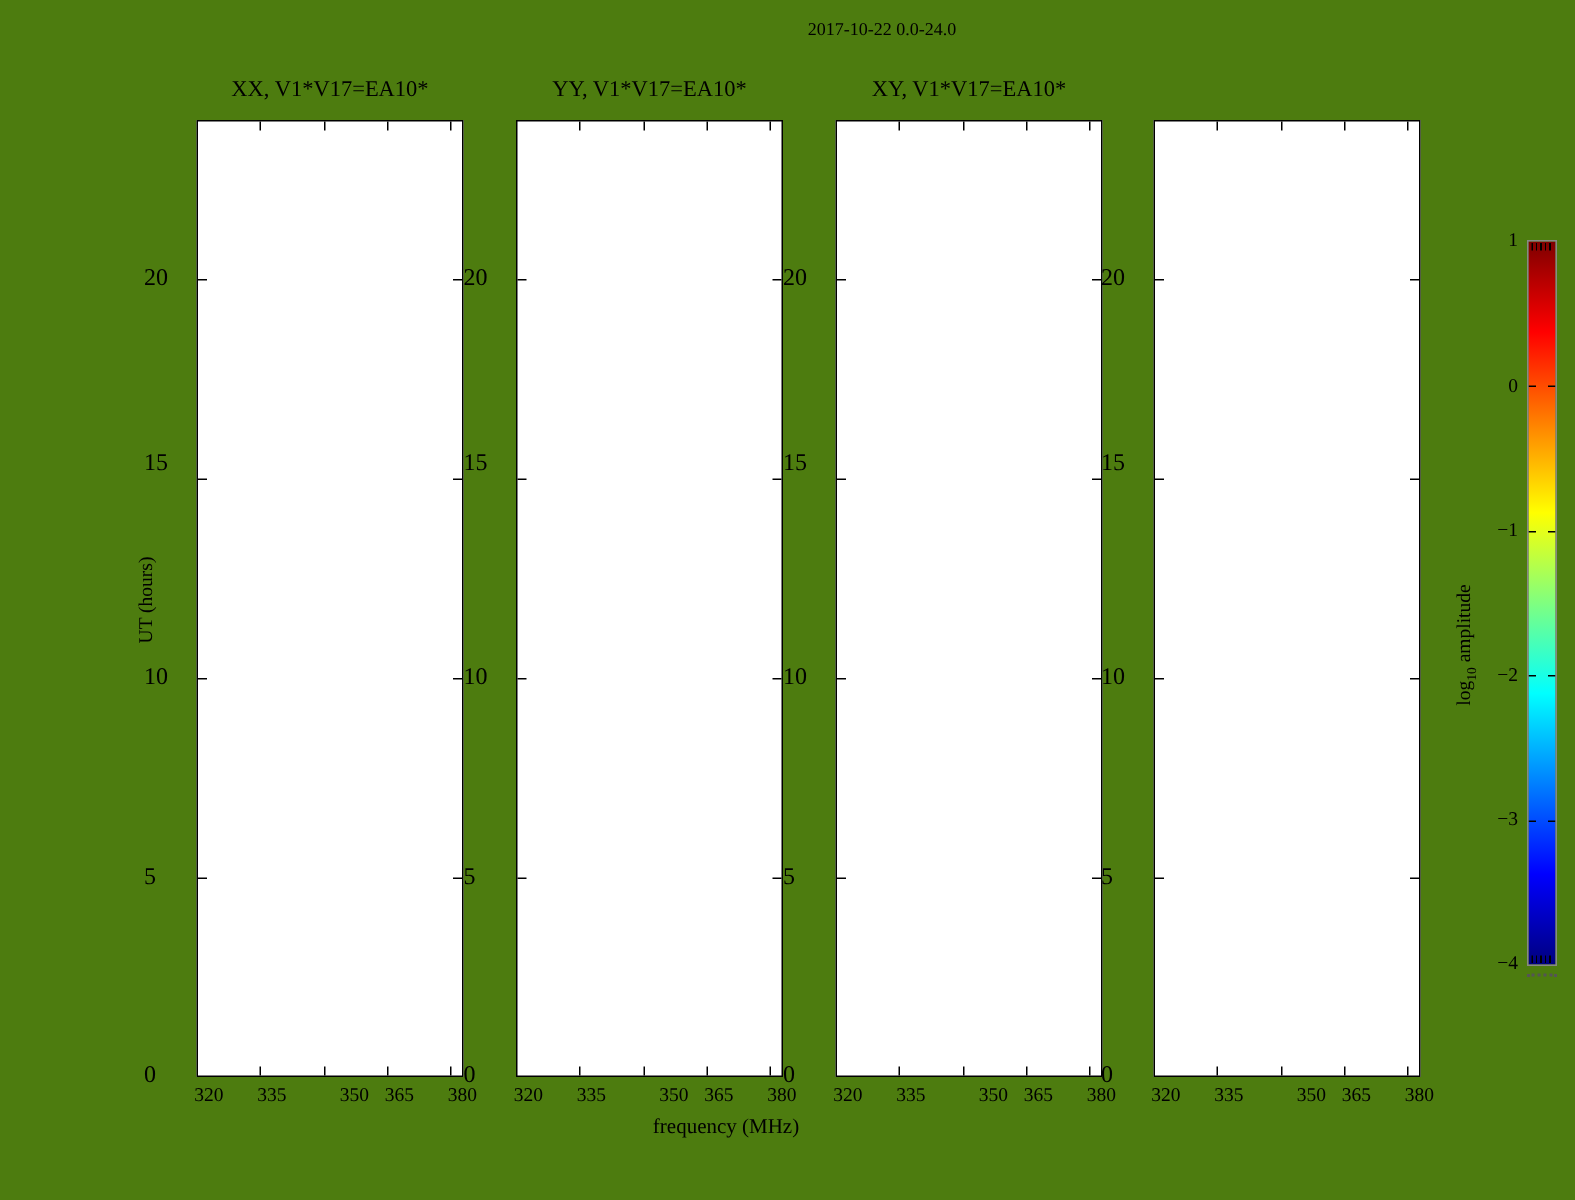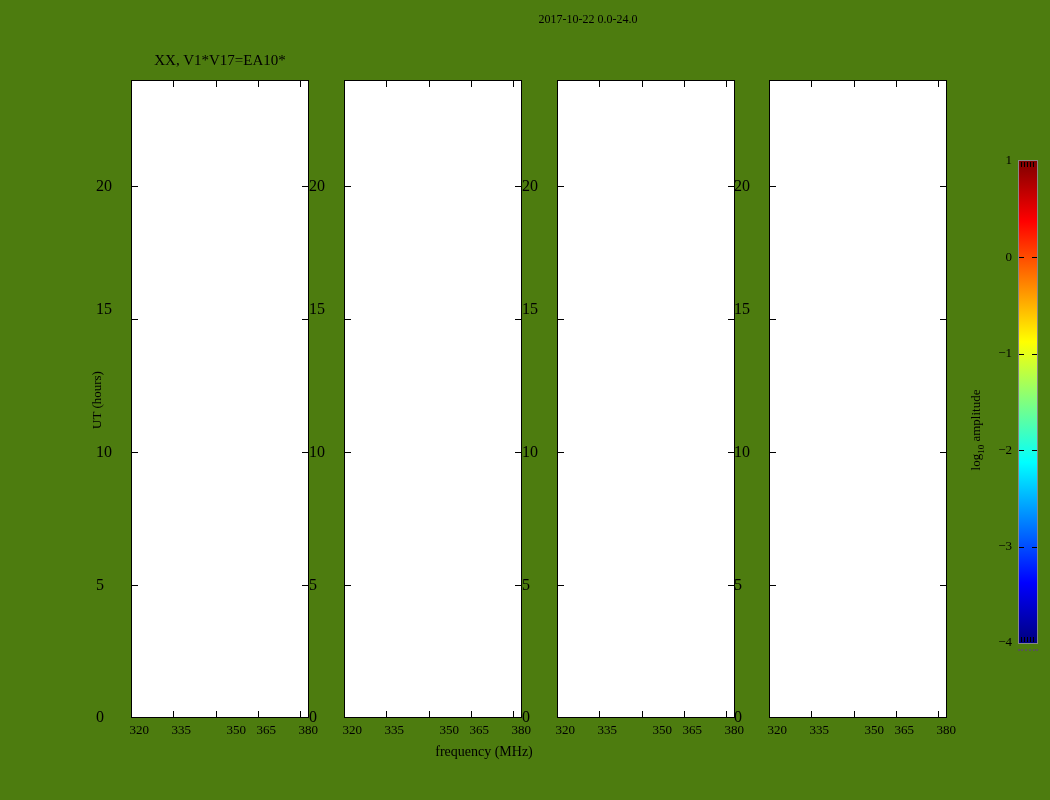--- a/index.html
+++ b/index.html
@@ -76,34 +76,36 @@
     <span class="ytl yl3">5</span>
     <span class="ytl yl4">0</span>
     <span class="xtl xl0">320</span>
     <span class="xtl xl1">335</span>
     <span class="xtl xl2">350</span>
     <span class="xtl xl3">365</span>
     <span class="xtl xl4">380</span>
   </div>
 
   <div class="pgroup" style="--px:344px">
+    <div class="ptitle">YY, V1*V17=EA10*</div>
     <div class="pbox"></div>
     <span class="ytl yl0">20</span>
     <span class="ytl yl1">15</span>
     <span class="ytl yl2">10</span>
     <span class="ytl yl3">5</span>
     <span class="ytl yl4">0</span>
     <span class="xtl xl0">320</span>
     <span class="xtl xl1">335</span>
     <span class="xtl xl2">350</span>
     <span class="xtl xl3">365</span>
     <span class="xtl xl4">380</span>
   </div>
 
   <div class="pgroup" style="--px:557px">
+    <div class="ptitle">XY, V1*V17=EA10*</div>
     <div class="pbox"></div>
     <span class="ytl yl0">20</span>
     <span class="ytl yl1">15</span>
     <span class="ytl yl2">10</span>
     <span class="ytl yl3">5</span>
     <span class="ytl yl4">0</span>
     <span class="xtl xl0">320</span>
     <span class="xtl xl1">335</span>
     <span class="xtl xl2">350</span>
     <span class="xtl xl3">365</span>

